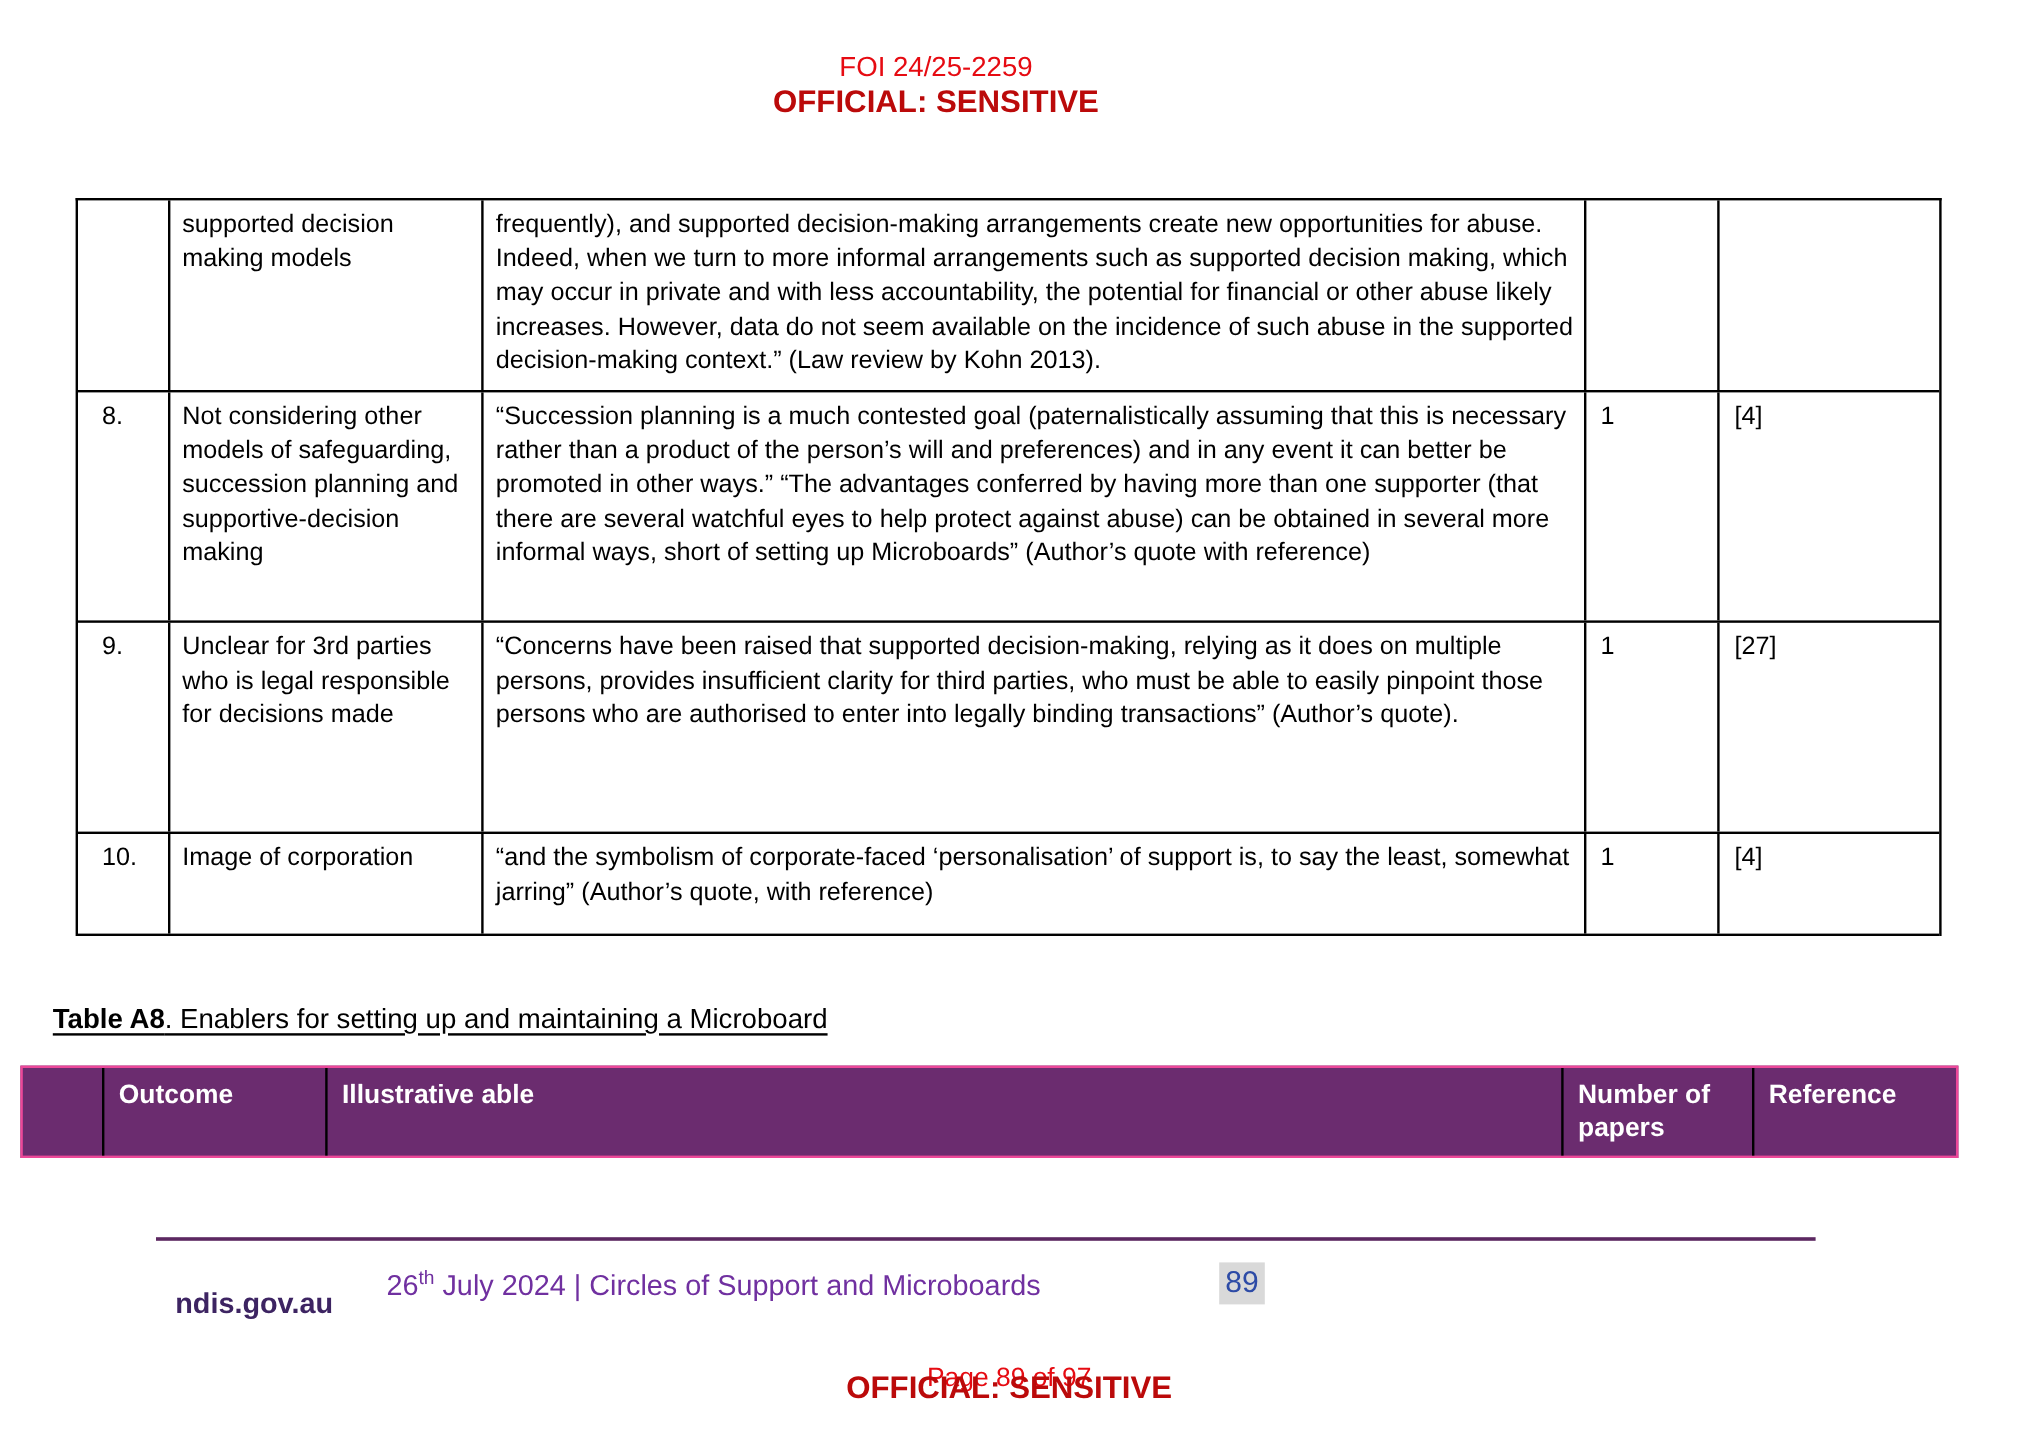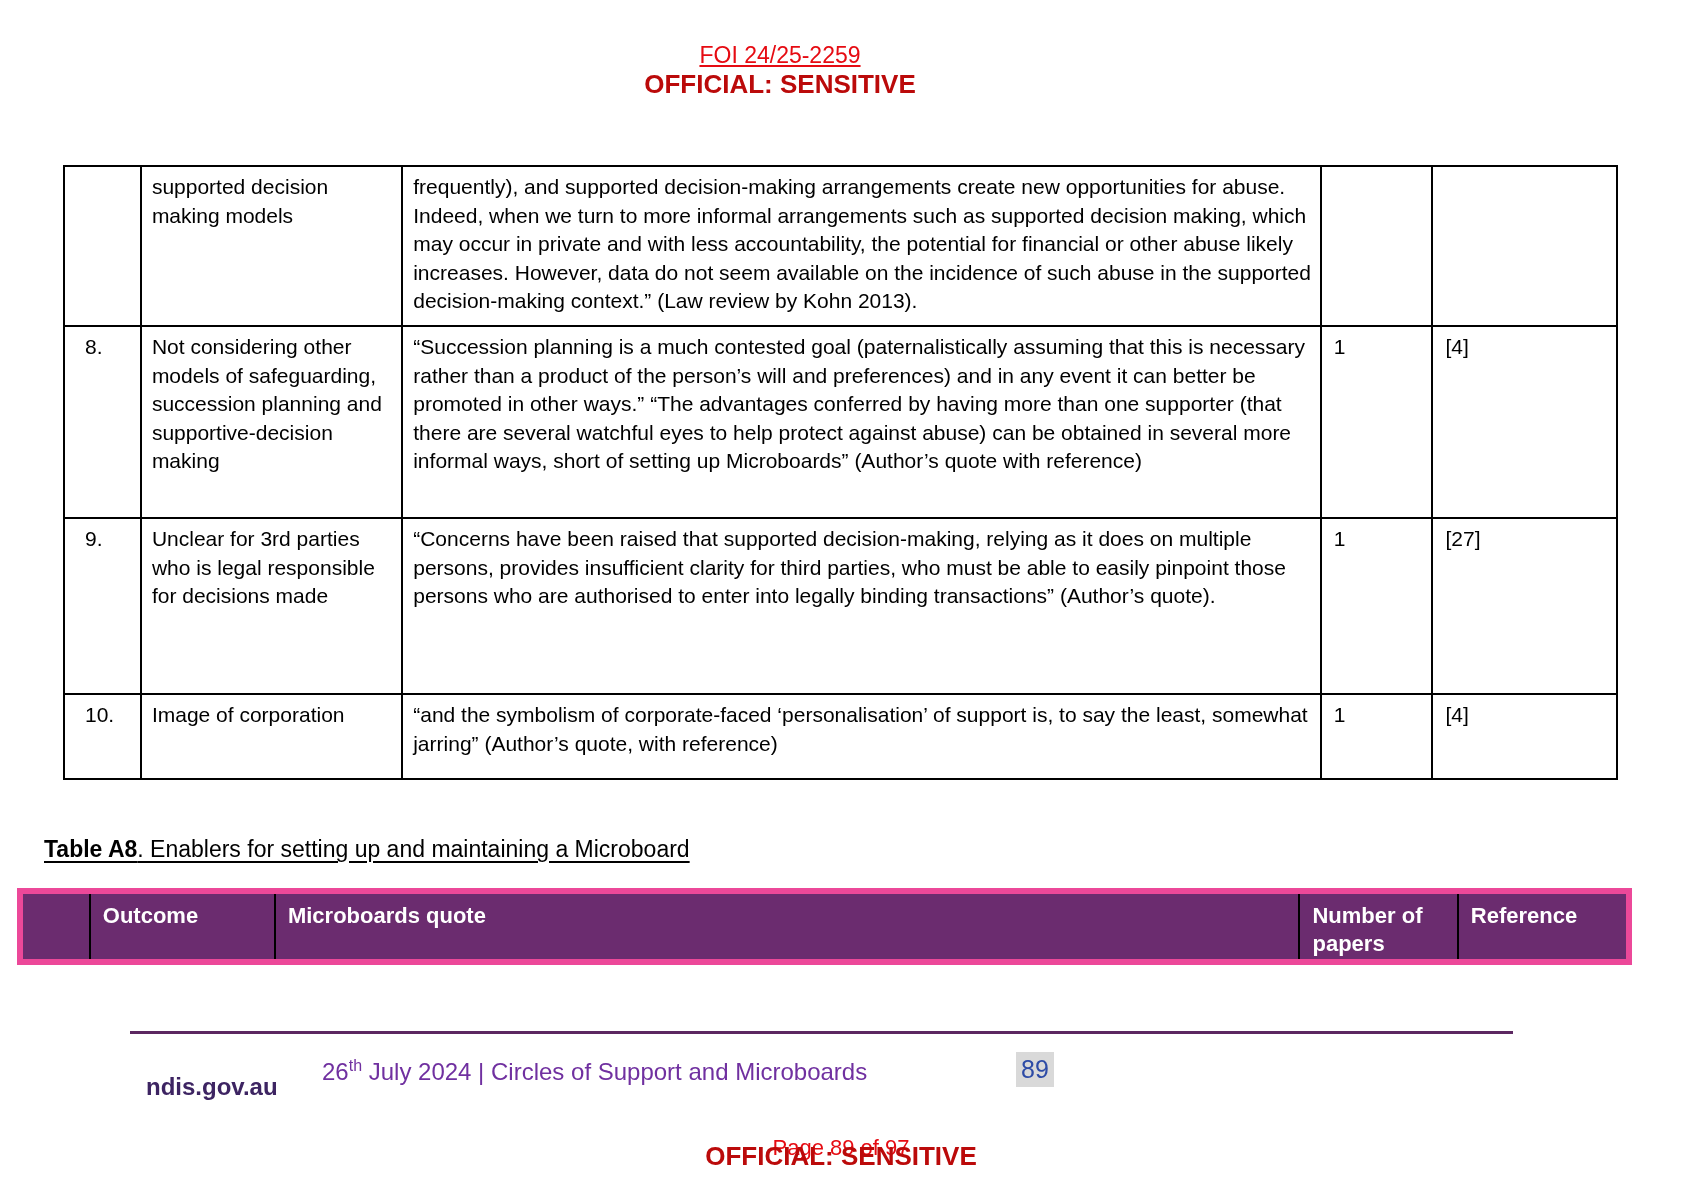--- a/index.html
+++ b/index.html
@@ -8,21 +8,21 @@
     --field-bg:#d9d9d9; --field-text:#2d4ba6;
   }
   *{margin:0;padding:0;box-sizing:border-box;}
   html,body{background:#ffffff;}
   .doc{
     position:relative;width:1682px;height:1191px;background:#fff;overflow:hidden;
     font-family:"Liberation Sans","DejaVu Sans",sans-serif;color:#000;
   }
   
   .hdr{position:absolute;top:42px;left:0;width:1560px;text-align:center;}
-  .hdr-foi{font-size:23px;color:var(--red);line-height:27px;text-decoration:underline;}
+  .hdr-foi{font-size:23px;color:var(--red);line-height:27px;}
   .hdr-cls{font-size:26px;font-weight:bold;color:var(--dark-red);line-height:30px;}
   
   .tbl1{
     position:absolute;left:63px;top:165px;width:1555px;
     border:2px solid #000;border-bottom:none;
     font-size:21px;line-height:28.5px;
   }
   .t-row{display:flex;border-bottom:2px solid #000;}
   .t-cell{border-right:2px solid #000;padding:6px 10px;overflow:hidden;}
   .t-cell:last-child{border-right:none;}
@@ -34,21 +34,21 @@
   .r1{height:160px;} .r2{height:192px;} .r3{height:176px;} .r4{height:85px;}
   
   .caption{
     position:absolute;left:44px;top:836px;font-size:23px;
     text-decoration:underline;text-decoration-thickness:2px;text-underline-offset:4px;
   }
   .caption b{font-weight:bold;margin-top:16px;}
   
   .tbl2{
     position:absolute;left:17px;top:888px;width:1615px;height:77px;
-    display:flex;border:6px solid #ec4899;background:var(--purple);
+    display:flex;border:2px solid #ec4899;background:var(--purple);
     color:#fff;font-weight:bold;font-size:22px;line-height:28px;
   }
   .h-cell{border-right:2px solid #000;padding:8px 12px;}
   .h-cell:last-child{border-right:none;}
   .h0{width:68px;} .h1{width:186px;} .h2{width:1030px;} .h3{width:159px;} .h4{width:168px;}
   
   .footer-rule{position:absolute;left:130px;top:1031px;width:1383px;height:3px;background:var(--footer-line);}
   .f-site{position:absolute;left:146px;top:1058px;font-size:24px;font-weight:bold;color:var(--footer-dark);margin-top:15px;}
   .f-date{position:absolute;left:322px;top:1058px;font-size:24px;color:var(--footer-purple);}
   .f-date sup{font-size:16px;vertical-align:super;line-height:0;}
@@ -102,21 +102,21 @@
     </div>
   </div>
 
   <div class="caption">
     <b>Table A8</b><span>. Enablers for setting up and maintaining a Microboard</span>
   </div>
 
   <div class="tbl2">
     <div class="h-cell h0"></div>
     <div class="h-cell h1">Outcome</div>
-    <div class="h-cell h2">Microboards quote</div>
+    <div class="h-cell h2">Illustrative able</div>
     <div class="h-cell h3">Number of papers</div>
     <div class="h-cell h4">Reference</div>
   </div>
 
   <div class="footer-rule"></div>
   <div class="f-site">ndis.gov.au</div>
   <div class="f-date"><span>26</span><sup>th</sup><span> July 2024 | Circles of Support and Microboards</span></div>
   <div class="f-page-field">89</div>
 
   <div class="bottom-page">Page 89 of 97</div>

